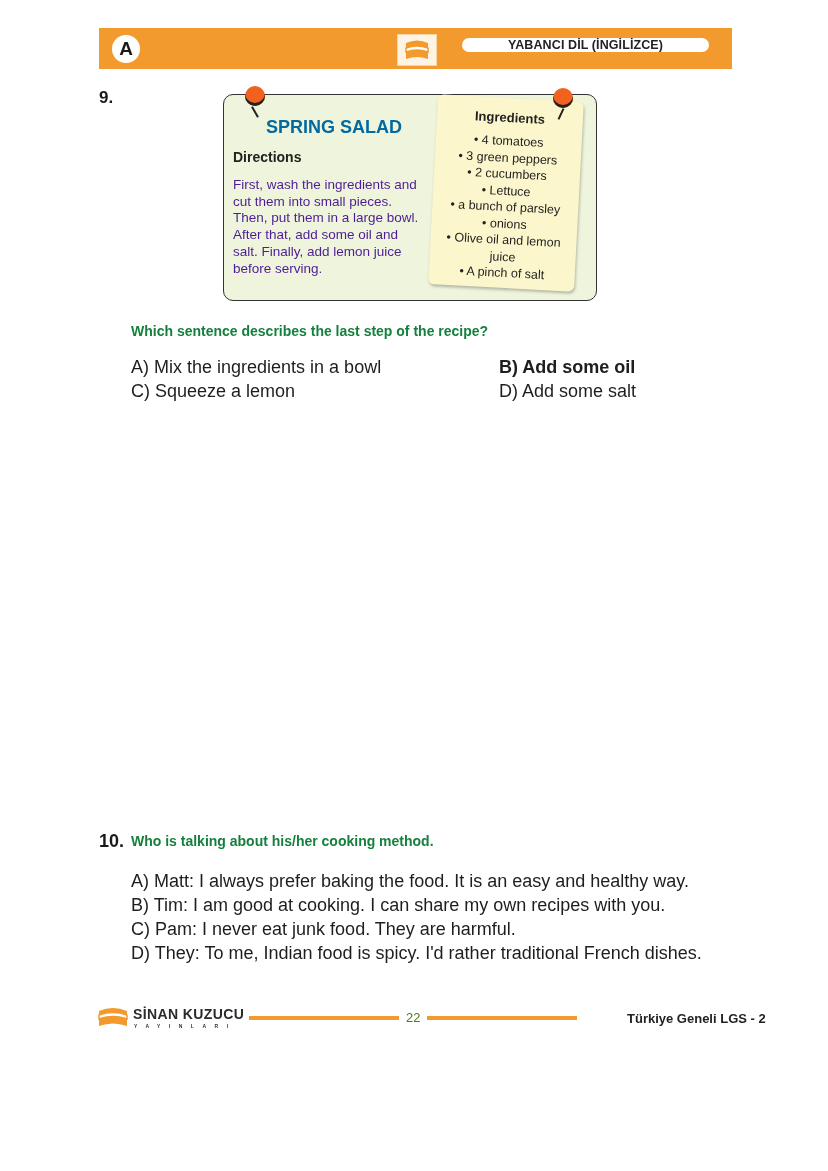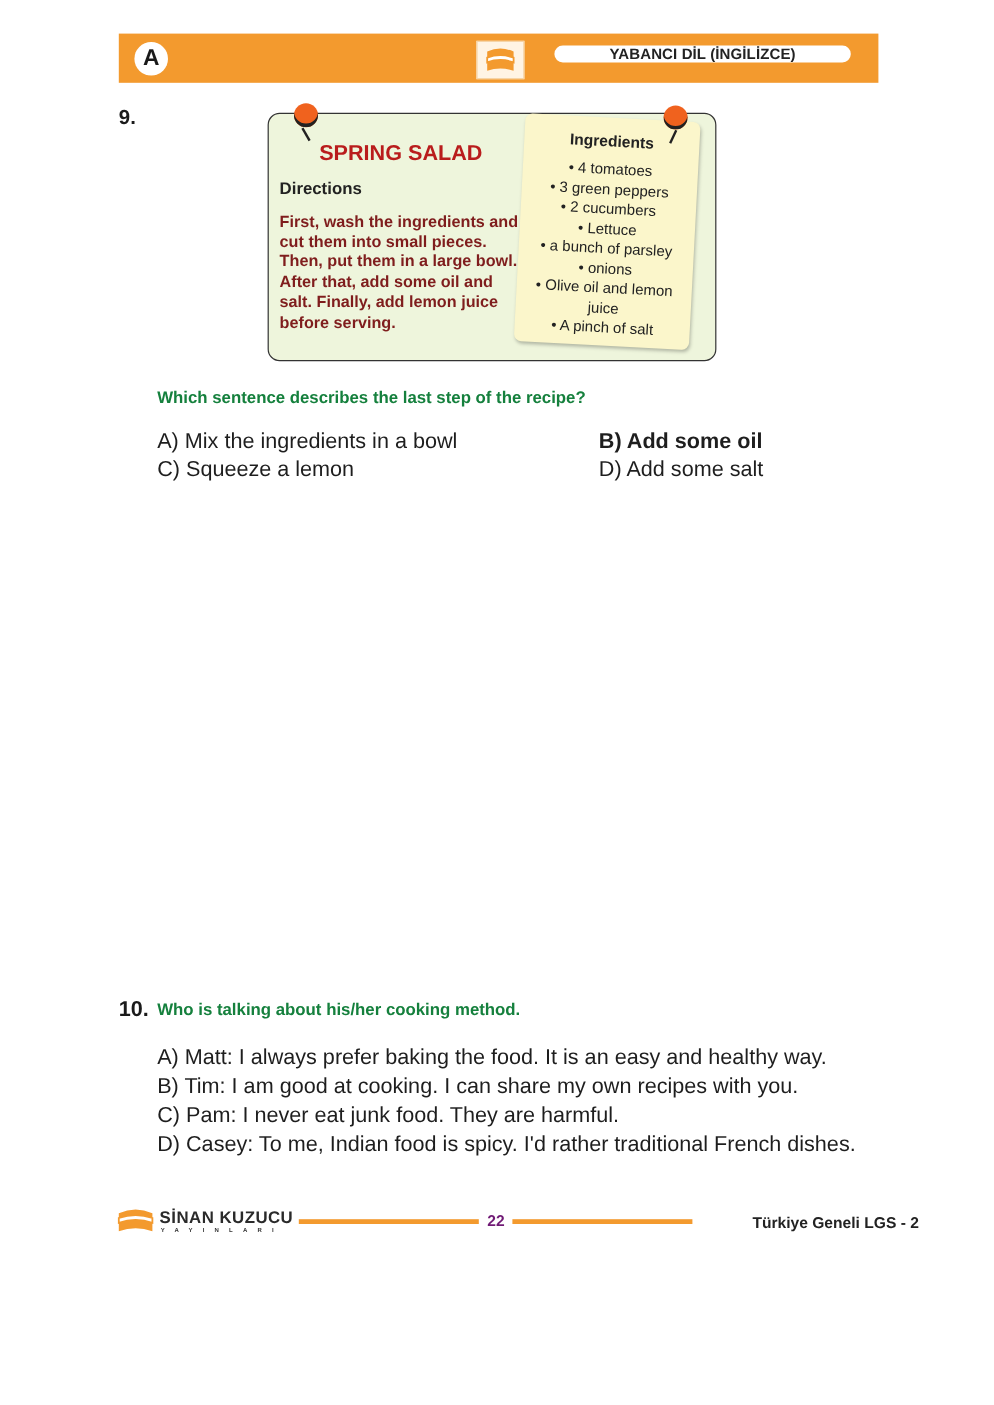--- a/index.html
+++ b/index.html
@@ -29,48 +29,48 @@
     }
 
     .qnum { font-weight:bold; font-size:17px; color:#1a1a1a; }
 
     
     .recipe-card {
       left:223px; top:94px; width:372px; height:205px; border:1.5px solid #333;
       border-radius:10px; background:#eef5dc;
     }
     .recipe-title {
-      left:266px; top:117px; font-weight:bold; font-size:18px; color:#b91c1c;
+      left:266px; top:117px; font-weight:bold; font-size:18px; color:#0369a1;
     }
     .directions-head {
       left:233px; top:149px; font-weight:bold; font-size:14px; color:#222;
     }
     .directions-text {
-      left:233px; top:177px; width:200px; font-size:13.5px; line-height:16.7px; color:#7f1d1d;font-weight:bold;
+      left:233px; top:177px; width:200px; font-size:13.5px; line-height:16.7px; color:#4c1d95;
     }
     .ingredients-card {
       left:433px; top:98px; width:146px; height:190px; background:#fbf6cb;
       border-radius:6px; box-shadow:1px 2px 3px rgba(0,0,0,0.25);
       transform:rotate(3deg); transform-origin:center;
       text-align:center; font-size:12.5px; color:#222;
     }
     .ingredients-card .ing-head { font-weight:bold; font-size:13px; margin-top:12px; margin-bottom:8px; }
     .ingredients-card .ing-line { line-height:16.5px; }
     .pin { width:20px; height:20px; border-radius:50%; background:#f0621e;
       box-shadow: inset 0 -3px 0 #222; }
     .pin-needle { width:2px; height:12px; background:#222; }
 
     
     .question-text { font-weight:bold; font-size:14px; color:#15803d; }
     .option { font-size:18px; color:#1e1e1e; }
     .option b { font-weight:normal; }
 
     
     .footer-line { height:4px; background:#f39a2e; }
-    .footer-page { font-weight:bold; font-size:13px; color:#701a75; }
+    .footer-page { font-weight:normal; font-size:13px; color:#4d7c0f; }
     .footer-right { font-weight:bold; font-size:13px; color:#222; }
     .brand-name { font-weight:bold; font-size:14px; color:#2a2a2a; letter-spacing:0.4px; }
     .brand-sub { font-size:5px; font-weight:bold; letter-spacing:8.5px; color:#333; }
   </style>
 </head>
 <body>
 
 <div class="abs header-bar"></div>
 <div class="abs booklet-badge">A</div>
 <div class="abs book-icon-box">
@@ -146,21 +146,21 @@
 <div class="abs option" style="left:131px; top:895px;">
   <span>B)</span>
   <b>Tim:</b><span> I am good at cooking. I can share my own recipes with you.</span>
 </div>
 <div class="abs option" style="left:131px; top:919px;">
   <span>C)</span>
   <b>Pam:</b><span> I never eat junk food. They are harmful.</span>
 </div>
 <div class="abs option" style="left:131px; top:943px;">
   <span>D)</span>
-  <b>Casey:</b><span> To me, Indian food is spicy. I'd rather traditional French dishes.</span>
+  <b>They:</b><span> To me, Indian food is spicy. I'd rather traditional French dishes.</span>
 </div>
 
 <div class="abs" style="left:97px; top:1005px;">
   <svg width="32" height="24" viewBox="0 0 32 24">
     <path d="M2 6 Q16 0 30 6 L30 10 Q16 5 2 10 Z" fill="#f39a2e"></path>
     <path d="M2 10 Q16 5 30 10 L30 14 Q16 9 2 14 Z" fill="#ffffff" stroke="#f39a2e" stroke-width="1.5"></path>
     <path d="M2 14 Q16 9 30 14 L30 21 Q16 16 2 21 Z" fill="#f39a2e"></path>
   </svg>
 </div>
 <div class="abs brand-name" style="left:133px; top:1006px;">SİNAN KUZUCU</div>

